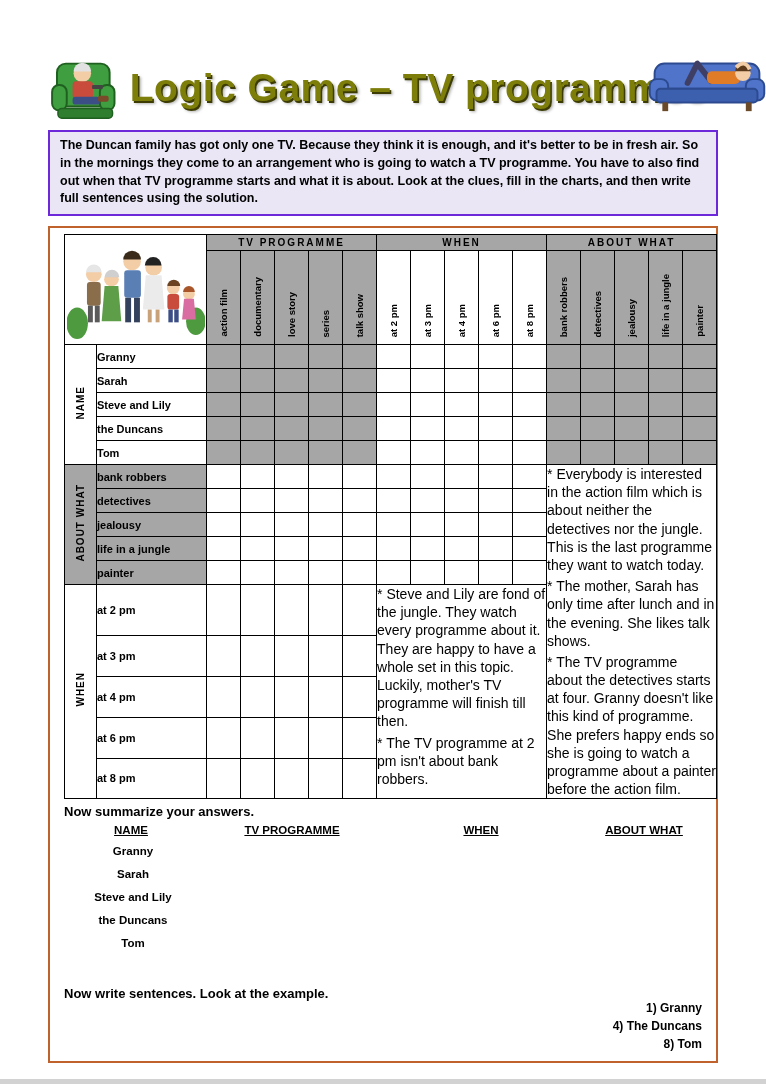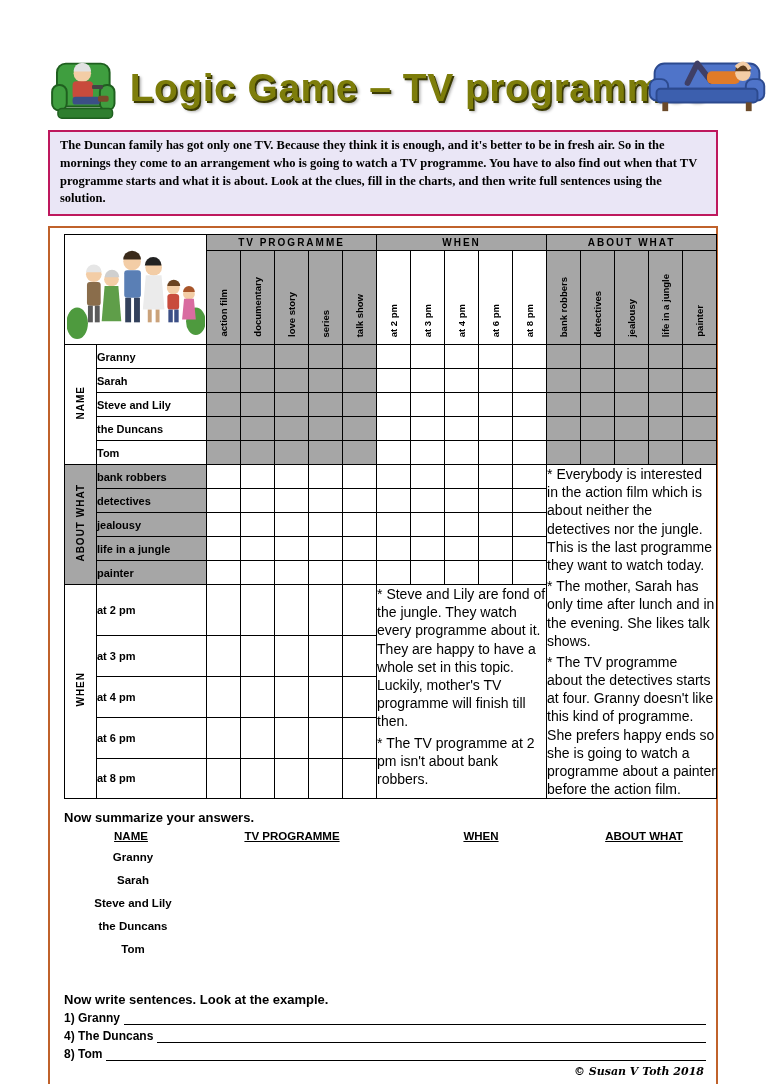--- a/index.html
+++ b/index.html
@@ -11,22 +11,22 @@
   
   .title-row { position:relative; height:128px; }
   .art { position:absolute; }
   .art-left { left:50px; top:48px; }
   .art-right { right:0px; top:50px; }
   .page-title { position:absolute; left:96px; right:26px; top:66px; margin:0; text-align:center;
     font-size:39px; font-weight:bold; letter-spacing:0.5px; color:#7d7d0a;
     text-shadow:1.5px 1.5px 0 #3c3c04, 3px 3px 3px rgba(0,0,0,.30); white-space:nowrap; }
 
   
-  .intro-box { margin:2px 48px 0; border:2px solid #be185d; background:#eae6f6;
-    padding:5px 10px 6px; font-size:12.5px; font-weight:bold; line-height:1.42;font-family:Liberation Serif, serif; }
+  .intro-box { margin:2px 48px 0; border:2px solid #6d28d9; background:#eae6f6;
+    padding:5px 10px 6px; font-size:12.5px; font-weight:bold; line-height:1.42; }
 
   
   .main-box { margin:10px 48px 0; border:2px solid #c0622b; padding:6px 10px 6px 14px; background:#fff; }
 
   
   table#logic-grid { border-collapse:collapse; table-layout:fixed; width:652px; }
   #logic-grid td { border:1px solid #000; padding:0; background:#fff; }
   .shade { background:#a6a6a6 !important; }
   .imgcell { text-align:center; vertical-align:middle; }
   .ghead { height:16px; font-size:10px; font-weight:bold; letter-spacing:2px; text-align:center; }
@@ -36,32 +36,32 @@
   .rgroup { text-align:center; vertical-align:middle; width:32px; }
   .rgroup span { display:inline-block; writing-mode:vertical-rl; transform:rotate(180deg);
     font-size:10px; font-weight:bold; letter-spacing:1px; line-height:1; }
   .rlabel { height:24px; font-size:11px; font-weight:bold; padding-left:6px; text-align:left; }
   .cell { height:24px; }
   .clue { vertical-align:top; font-size:14px; line-height:1.3; padding:2px 4px; }
   .clue p { margin:0 0 3px; }
   .clue p:last-child { margin-bottom:0; }
 
   
-  .summary { position:relative; height:158px; margin-top:11px; }
+  .summary { position:relative; height:158px; margin-top:5px; }
   .s-heading { position:absolute; left:0; top:0; font-size:13px; font-weight:bold; }
   .s-h { position:absolute; top:20px; transform:translateX(-50%); font-size:11.5px; font-weight:bold; text-decoration:underline; white-space:nowrap; }
   .h0 { left:67px; } .h1 { left:228px; } .h2 { left:417px; } .h3 { left:580px; }
   .s-name { position:absolute; left:69px; transform:translateX(-50%); font-size:11.5px; font-weight:bold; white-space:nowrap; }
   .n0 { top:41px; } .n1 { top:64px; } .n2 { top:87px; } .n3 { top:110px; } .n4 { top:133px; }
 
   
   .sentences { margin-top:2px; }
   .s2-heading { font-size:13px; font-weight:bold;margin-top:24px; }
   .example { font-size:12px; font-style:italic; font-weight:bold; margin:3px 0 5px; }
-  .sline { display:flex; align-items:flex-end; height:18px; }
+  .sline { display:flex; align-items:flex-end; height:18px;flex-direction:column; }
   .sline .lab { font-size:12px; font-weight:bold; white-space:nowrap; padding-right:4px; }
   .sline .fill { flex:1; border-bottom:1.4px solid #000; height:14px; }
 
   .copyright { margin-top:4px; text-align:right; padding-right:2px;
     font-family:"DejaVu Serif", serif; font-style:italic; font-weight:bold; font-size:11px; }
 
   
   .white-gap { height:16px; background:#fff; }
   .site-footer { height:54px; background:#d2d2d2; text-align:right; padding:14px 26px 0 0; }
   .site-footer span { color:#8a8a8a; font-size:14px; }
@@ -423,21 +423,20 @@
         <div class="sline">
           <span class="lab">4) The Duncans</span>
           <span class="fill"></span>
         </div>
         <div class="sline">
           <span class="lab">8) Tom</span>
           <span class="fill"></span>
         </div>
       </div>
 
-      <div class="copyright">© Susan V Toth 2018</div>
     </div>
 
     <div class="white-gap"></div>
   </div>
 
   <div class="site-footer">
     <span>iSLCollective.com</span>
   </div>
 </div>
 

